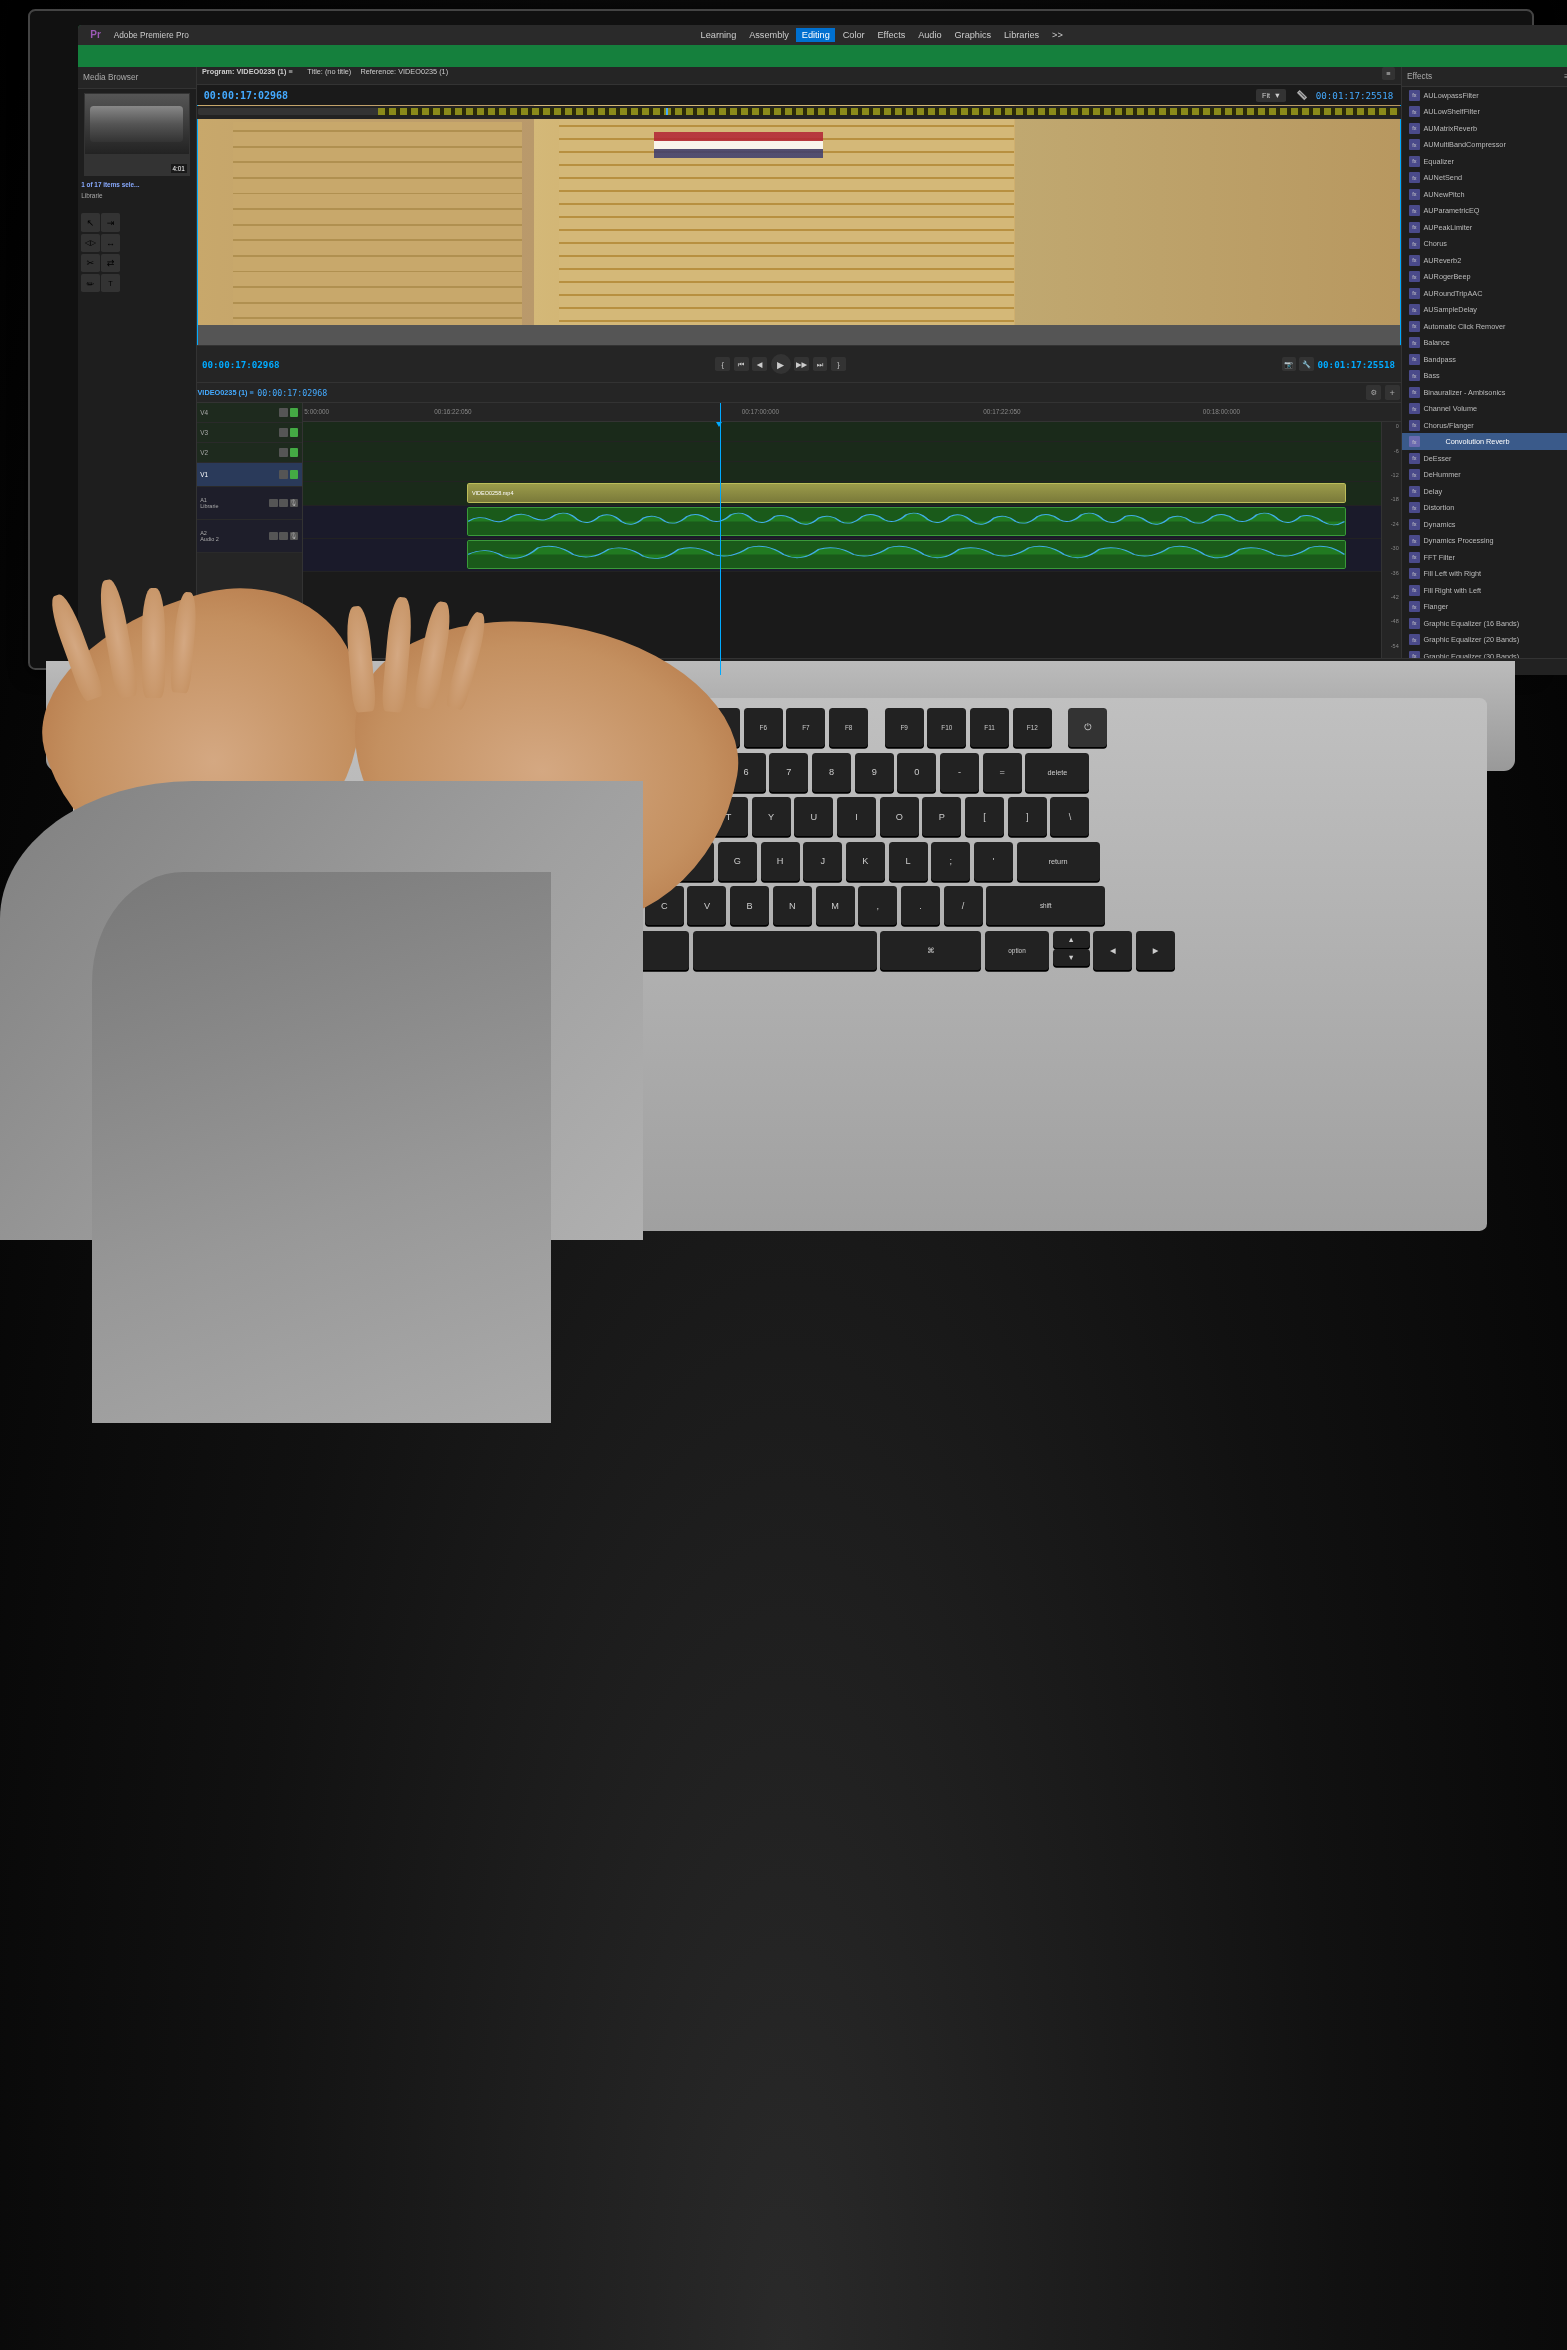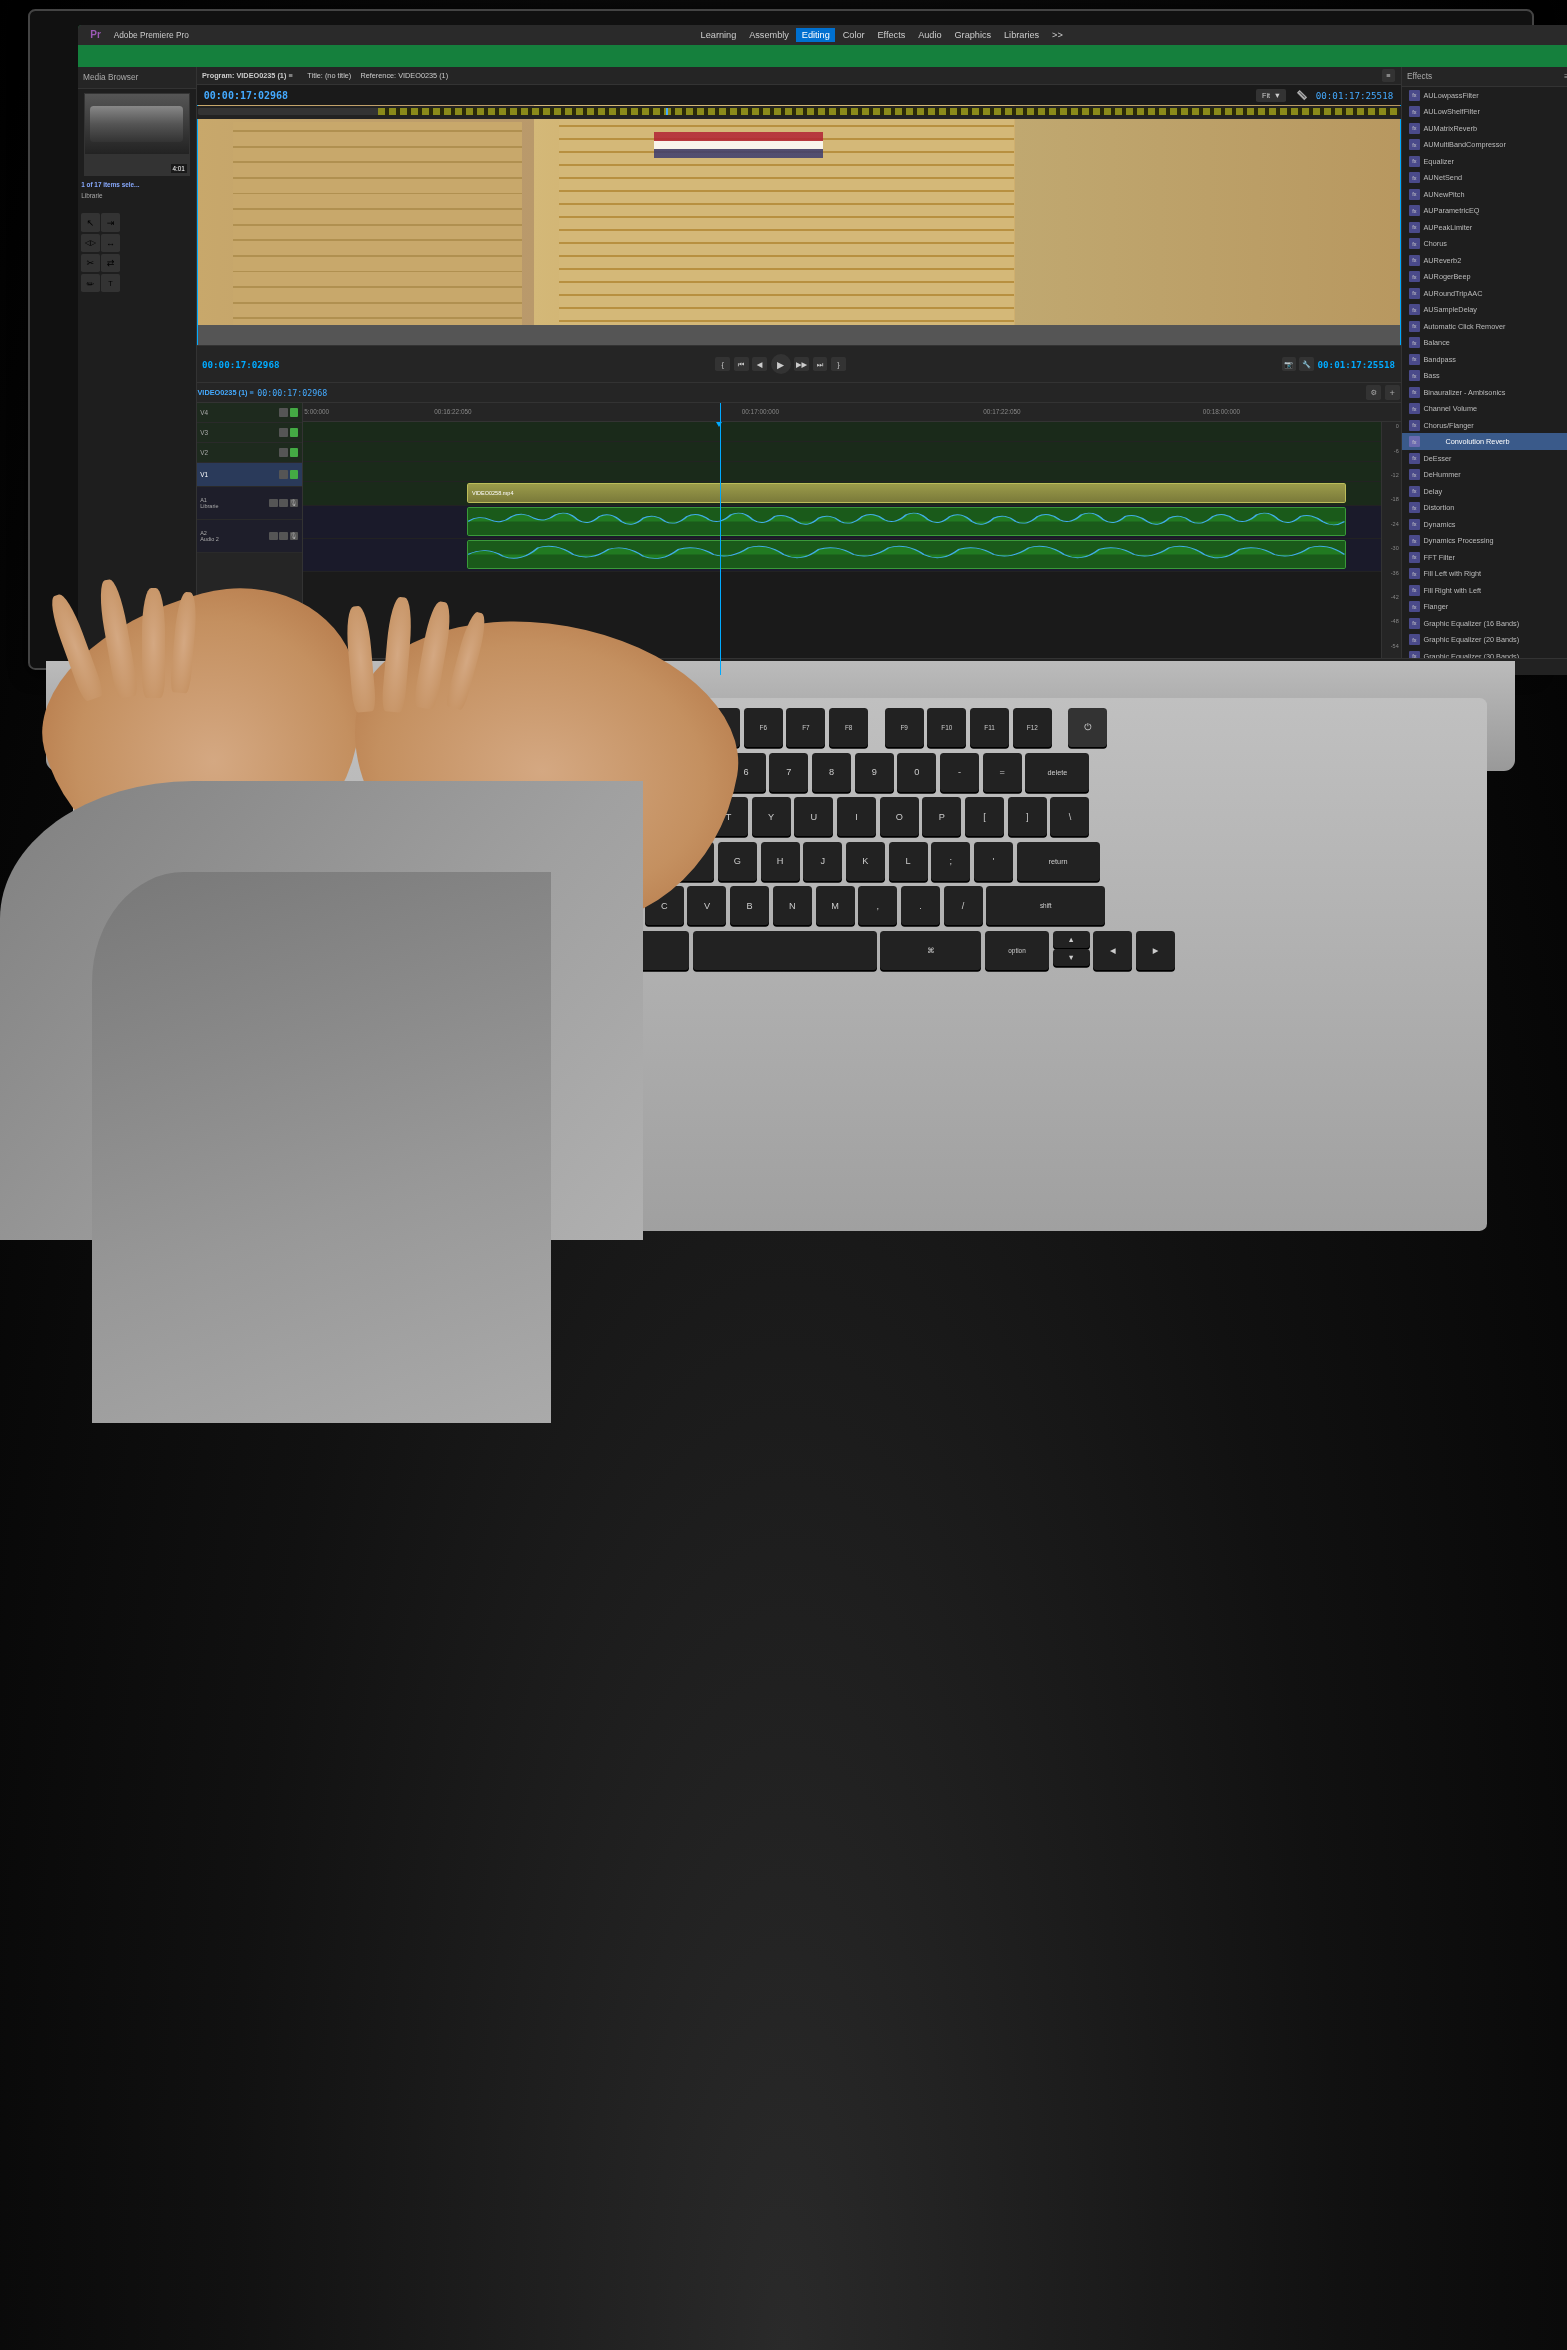--- a/index.html
+++ b/index.html
@@ -366,21 +366,21 @@
             <div style="width:18.4px;height:18.4px;background:#333;border-radius:1.8px;display:flex;align-items:center;justify-content:center;font-size:9.2px;cursor:pointer;">✏</div>
             <div style="width:18.4px;height:18.4px;background:#333;border-radius:1.8px;display:flex;align-items:center;justify-content:center;font-size:7.3px;cursor:pointer;">T</div>
           </div>
         </div>
       </div>
 
       <div style="flex:1; display:flex; flex-direction:column; height:100%; min-width:0;">
 
         <div style="height:52%; background:#1a1a1a; position:relative; border-bottom:0.9px solid #333;">
 
-          <div style="height:18.4px;background:#252525;display:flex;align-items:center;padding:0 5.5px;font-size:7.3px;color:#ccc;border-bottom:0.9px solid #333;">
+          <div style="height:18.4px;background:#252525;display:flex;align-items:flex-start;padding:0 5.5px;font-size:7.3px;color:#ccc;border-bottom:0.9px solid #333;">
             <span style="font-weight:bold;margin-right:5.5px;">Program: VIDEO0235 (1) ≡</span>
             <span style="margin-left:9.2px;">Title: (no title)</span>
             <span style="margin-left:9.2px;">Reference: VIDEO0235 (1)</span>
             <div style="margin-left:auto;width:13px;height:13px;background:#333;border-radius:1.8px;display:flex;align-items:center;justify-content:center;cursor:pointer;">≡</div>
           </div>
 
           <div style="position:absolute;top:18.4px;left:0;width:100%;height:calc(100% - 55px);background:#000;overflow:hidden;">
 
             <div style="width:100%;height:100%;position:relative;overflow:hidden;">
 

